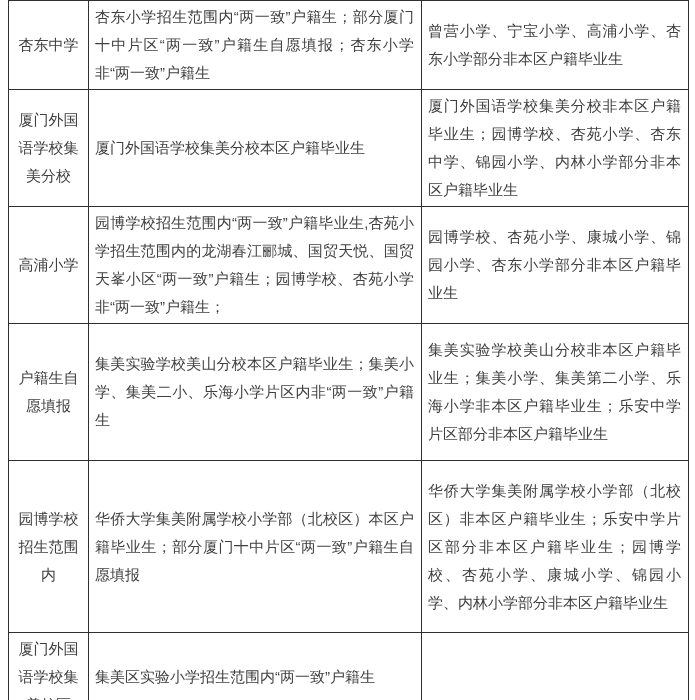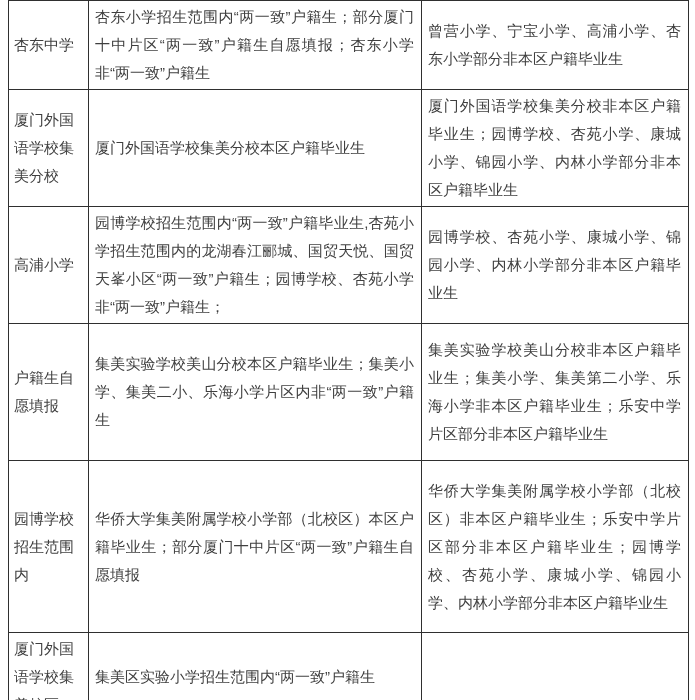--- a/index.html
+++ b/index.html
@@ -24,20 +24,21 @@
   td {
     border: 1px solid #2f2f2f;
     color: #3f3f3f;
     font-size: 15px;
     line-height: 28px;
     vertical-align: middle;
     overflow: hidden;
     word-break: break-all;
   }
   td.school-cell {
+    text-align: center;
     padding: 2px 5px;
   }
   td.scope-cell {
     text-align: justify;
     padding: 2px 7px 2px 6px;
     margin-top: 20px;
   }
   td.grads-cell {
     text-align: justify;
     padding: 2px 7px 2px 6px;
@@ -56,26 +57,26 @@
     </colgroup>
     <tbody>
       <tr style="height:85px">
         <td class="school-cell">杏东中学</td>
         <td class="scope-cell">杏东小学招生范围内“两一致”户籍生；部分厦门十中片区“两一致”户籍生自愿填报；杏东小学非“两一致”户籍生</td>
         <td class="grads-cell">曾营小学、宁宝小学、高浦小学、杏东小学部分非本区户籍毕业生</td>
       </tr>
       <tr style="height:110px">
         <td class="school-cell">厦门外国语学校集美分校</td>
         <td class="scope-cell">厦门外国语学校集美分校本区户籍毕业生</td>
-        <td class="grads-cell">厦门外国语学校集美分校非本区户籍毕业生；园博学校、杏苑小学、康城小学、锦园小学、内林小学部分非本区户籍毕业生</td>
+        <td class="grads-cell">厦门外国语学校集美分校非本区户籍毕业生；园博学校、杏苑小学、杏东中学、锦园小学、内林小学部分非本区户籍毕业生</td>
       </tr>
       <tr style="height:108px">
         <td class="school-cell">高浦小学</td>
         <td class="scope-cell">园博学校招生范围内“两一致”户籍毕业生,杏苑小学招生范围内的龙湖春江郦城、国贸天悦、国贸天峯小区“两一致”户籍生；园博学校、杏苑小学非“两一致”户籍生；</td>
-        <td class="grads-cell">园博学校、杏苑小学、康城小学、锦园小学、内林小学部分非本区户籍毕业生</td>
+        <td class="grads-cell">园博学校、杏苑小学、康城小学、锦园小学、杏东小学部分非本区户籍毕业生</td>
       </tr>
       <tr style="height:137px">
         <td class="school-cell">户籍生自愿填报</td>
         <td class="scope-cell">集美实验学校美山分校本区户籍毕业生；集美小学、集美二小、乐海小学片区内非“两一致”户籍生</td>
         <td class="grads-cell">集美实验学校美山分校非本区户籍毕业生；集美小学、集美第二小学、乐海小学非本区户籍毕业生；乐安中学片区部分非本区户籍毕业生</td>
       </tr>
       <tr style="height:172px">
         <td class="school-cell">园博学校招生范围内</td>
         <td class="scope-cell">华侨大学集美附属学校小学部（北校区）本区户籍毕业生；部分厦门十中片区“两一致”户籍生自愿填报</td>
         <td class="grads-cell">华侨大学集美附属学校小学部（北校区）非本区户籍毕业生；乐安中学片区部分非本区户籍毕业生；园博学校、杏苑小学、康城小学、锦园小学、内林小学部分非本区户籍毕业生</td>

